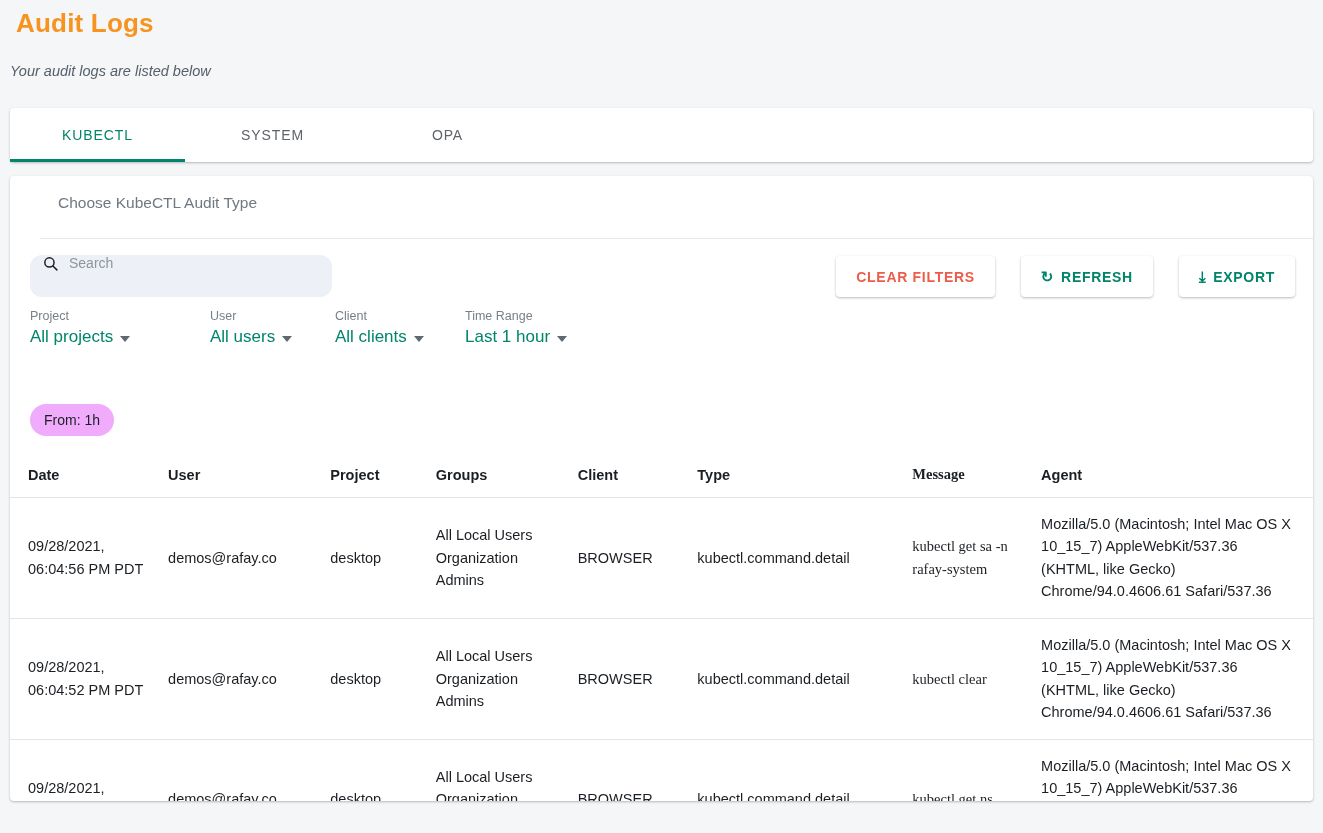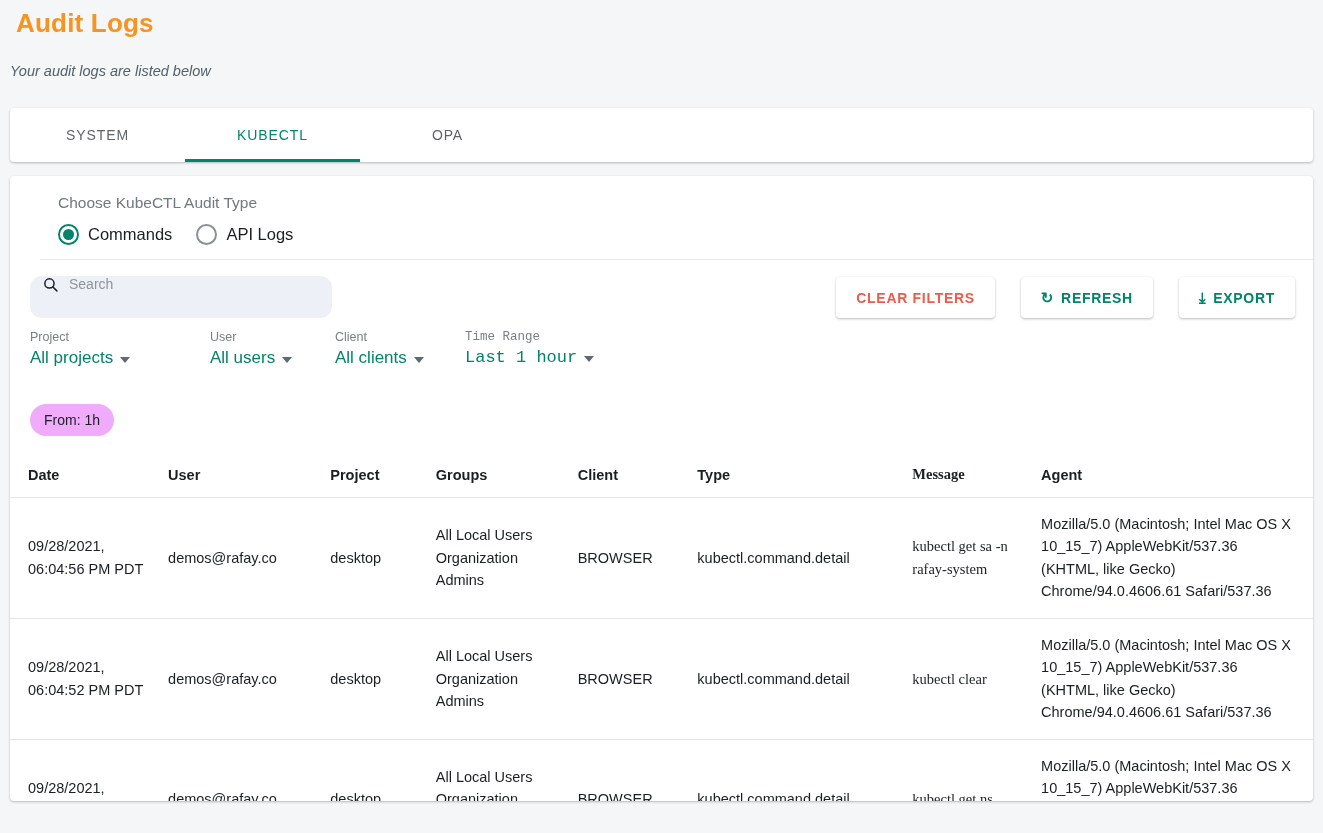--- a/index.html
+++ b/index.html
@@ -103,21 +103,21 @@
     cursor: pointer;
   }
   .caret {
     width: 0; height: 0; border-left: 5.5px solid transparent;
     border-right: 5.5px solid transparent; border-top: 6px solid #5f6a70;
     margin-top: 3px;
   }
   .sel-project { width: 180px; }
   .sel-user    { width: 125px; }
   .sel-client  { width: 130px; }
-  .sel-time    { width: 160px; font-family: Liberation Mono, monospace; }
+  .sel-time    { width: 160px; }
 
   
   .chip-row { position: absolute; left: 20px; top: 228px; }
   .chip {
     display: inline-flex; align-items: center; height: 32px; padding: 0 14px;
     background: #f0abfc; border-radius: 16px; font-size: 14px; color: #1b1f23;
   }
 
   
   .table-wrap { position: absolute; left: 0; top: 280px; right: 0; }
@@ -143,39 +143,29 @@
 </style>
 </head>
 <body>
 
 <div class="page">
 
   <div class="page-title">Audit Logs</div>
   <div class="page-subtitle">Your audit logs are listed below</div>
 
   <div class="tabs-card">
+    <button class="tab active">KUBECTL</button>
     <button class="tab">SYSTEM</button>
-    <button class="tab active">KUBECTL</button>
     <button class="tab">OPA</button>
   </div>
 
   <div class="main-card">
 
     <div class="chooser">
       <div class="chooser-label">Choose KubeCTL Audit Type</div>
-      <div class="radio-row">
-        <label class="radio-opt checked">
-          <span class="radio-mark"></span>
-          <span class="radio-text">Commands</span>
-        </label>
-        <label class="radio-opt">
-          <span class="radio-mark"></span>
-          <span class="radio-text">API Logs</span>
-        </label>
-      </div>
     </div>
 
     <div class="filter-bar">
 
       <div class="search-box">
         <span>
           <svg width="17" height="17" viewBox="0 0 24 24" fill="none" stroke="#1b1f23" stroke-width="2.1">
             <circle cx="10.5" cy="10.5" r="6.5"></circle>
             <line x1="15.4" y1="15.4" x2="21" y2="21" stroke-linecap="round"></line>
           </svg>

